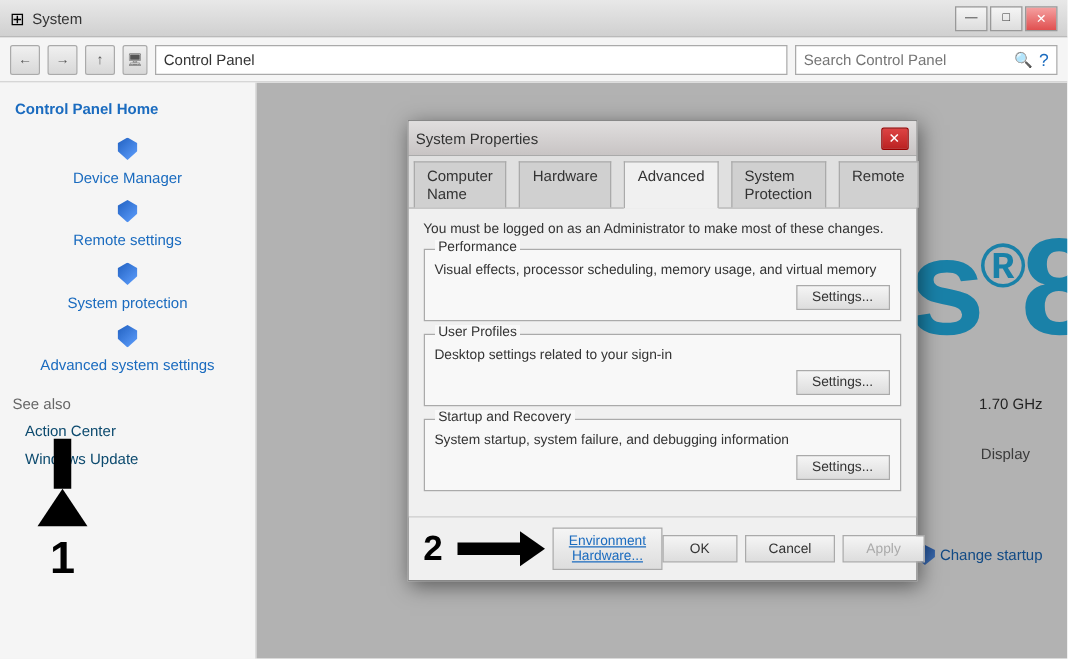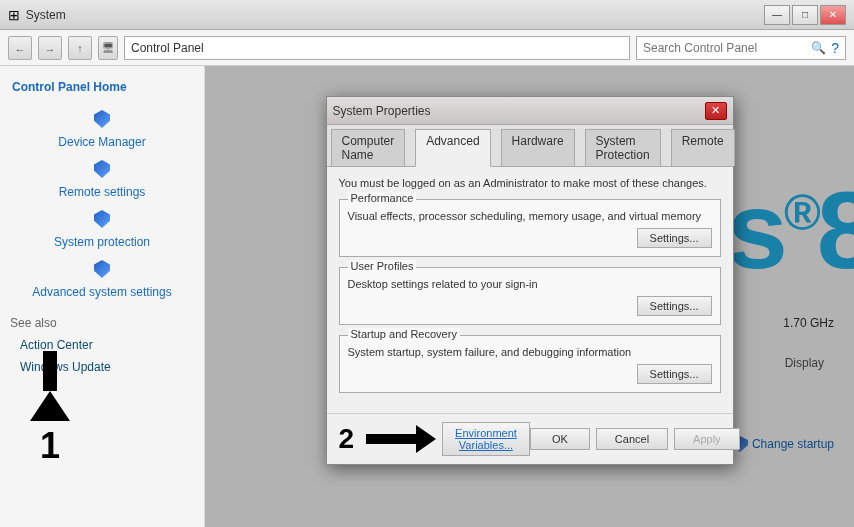--- a/index.html
+++ b/index.html
@@ -503,22 +503,22 @@
 
       <div class="dialog">
 
         <div class="dialog-title-bar">
           <span class="dialog-title">System Properties</span>
           <button class="dialog-close-btn">✕</button>
         </div>
 
         <div class="dialog-tabs">
           <div class="tab">Computer Name</div>
+          <div class="tab">Hardware</div>
           <div class="tab active">Advanced</div>
-          <div class="tab">Hardware</div>
           <div class="tab">System Protection</div>
           <div class="tab">Remote</div>
         </div>
 
         <div class="dialog-content">
           <div class="dialog-notice">You must be logged on as an Administrator to make most of these changes.</div>
 
           <div class="group-box clearfix">
             <span class="group-label">Performance</span>
             <div class="group-desc">Visual effects, processor scheduling, memory usage, and virtual memory</div>
@@ -539,21 +539,21 @@
         </div>
 
         <div class="dialog-bottom">
           <div class="env-vars-area">
             <span class="annotation-2">2</span>
 
             <div class="annotation-arrow-right">
               <div class="arrow-right-shaft"></div>
               <div class="arrow-right-head"></div>
             </div>
-            <button class="env-btn">Environment Variables...</button>
+            <button class="env-btn">Environment Hardware...</button>
           </div>
           <div class="dialog-action-btns">
             <button class="action-btn">OK</button>
             <button class="action-btn">Cancel</button>
             <button class="action-btn disabled">Apply</button>
           </div>
         </div>
       </div>
     </div>
   </div>

